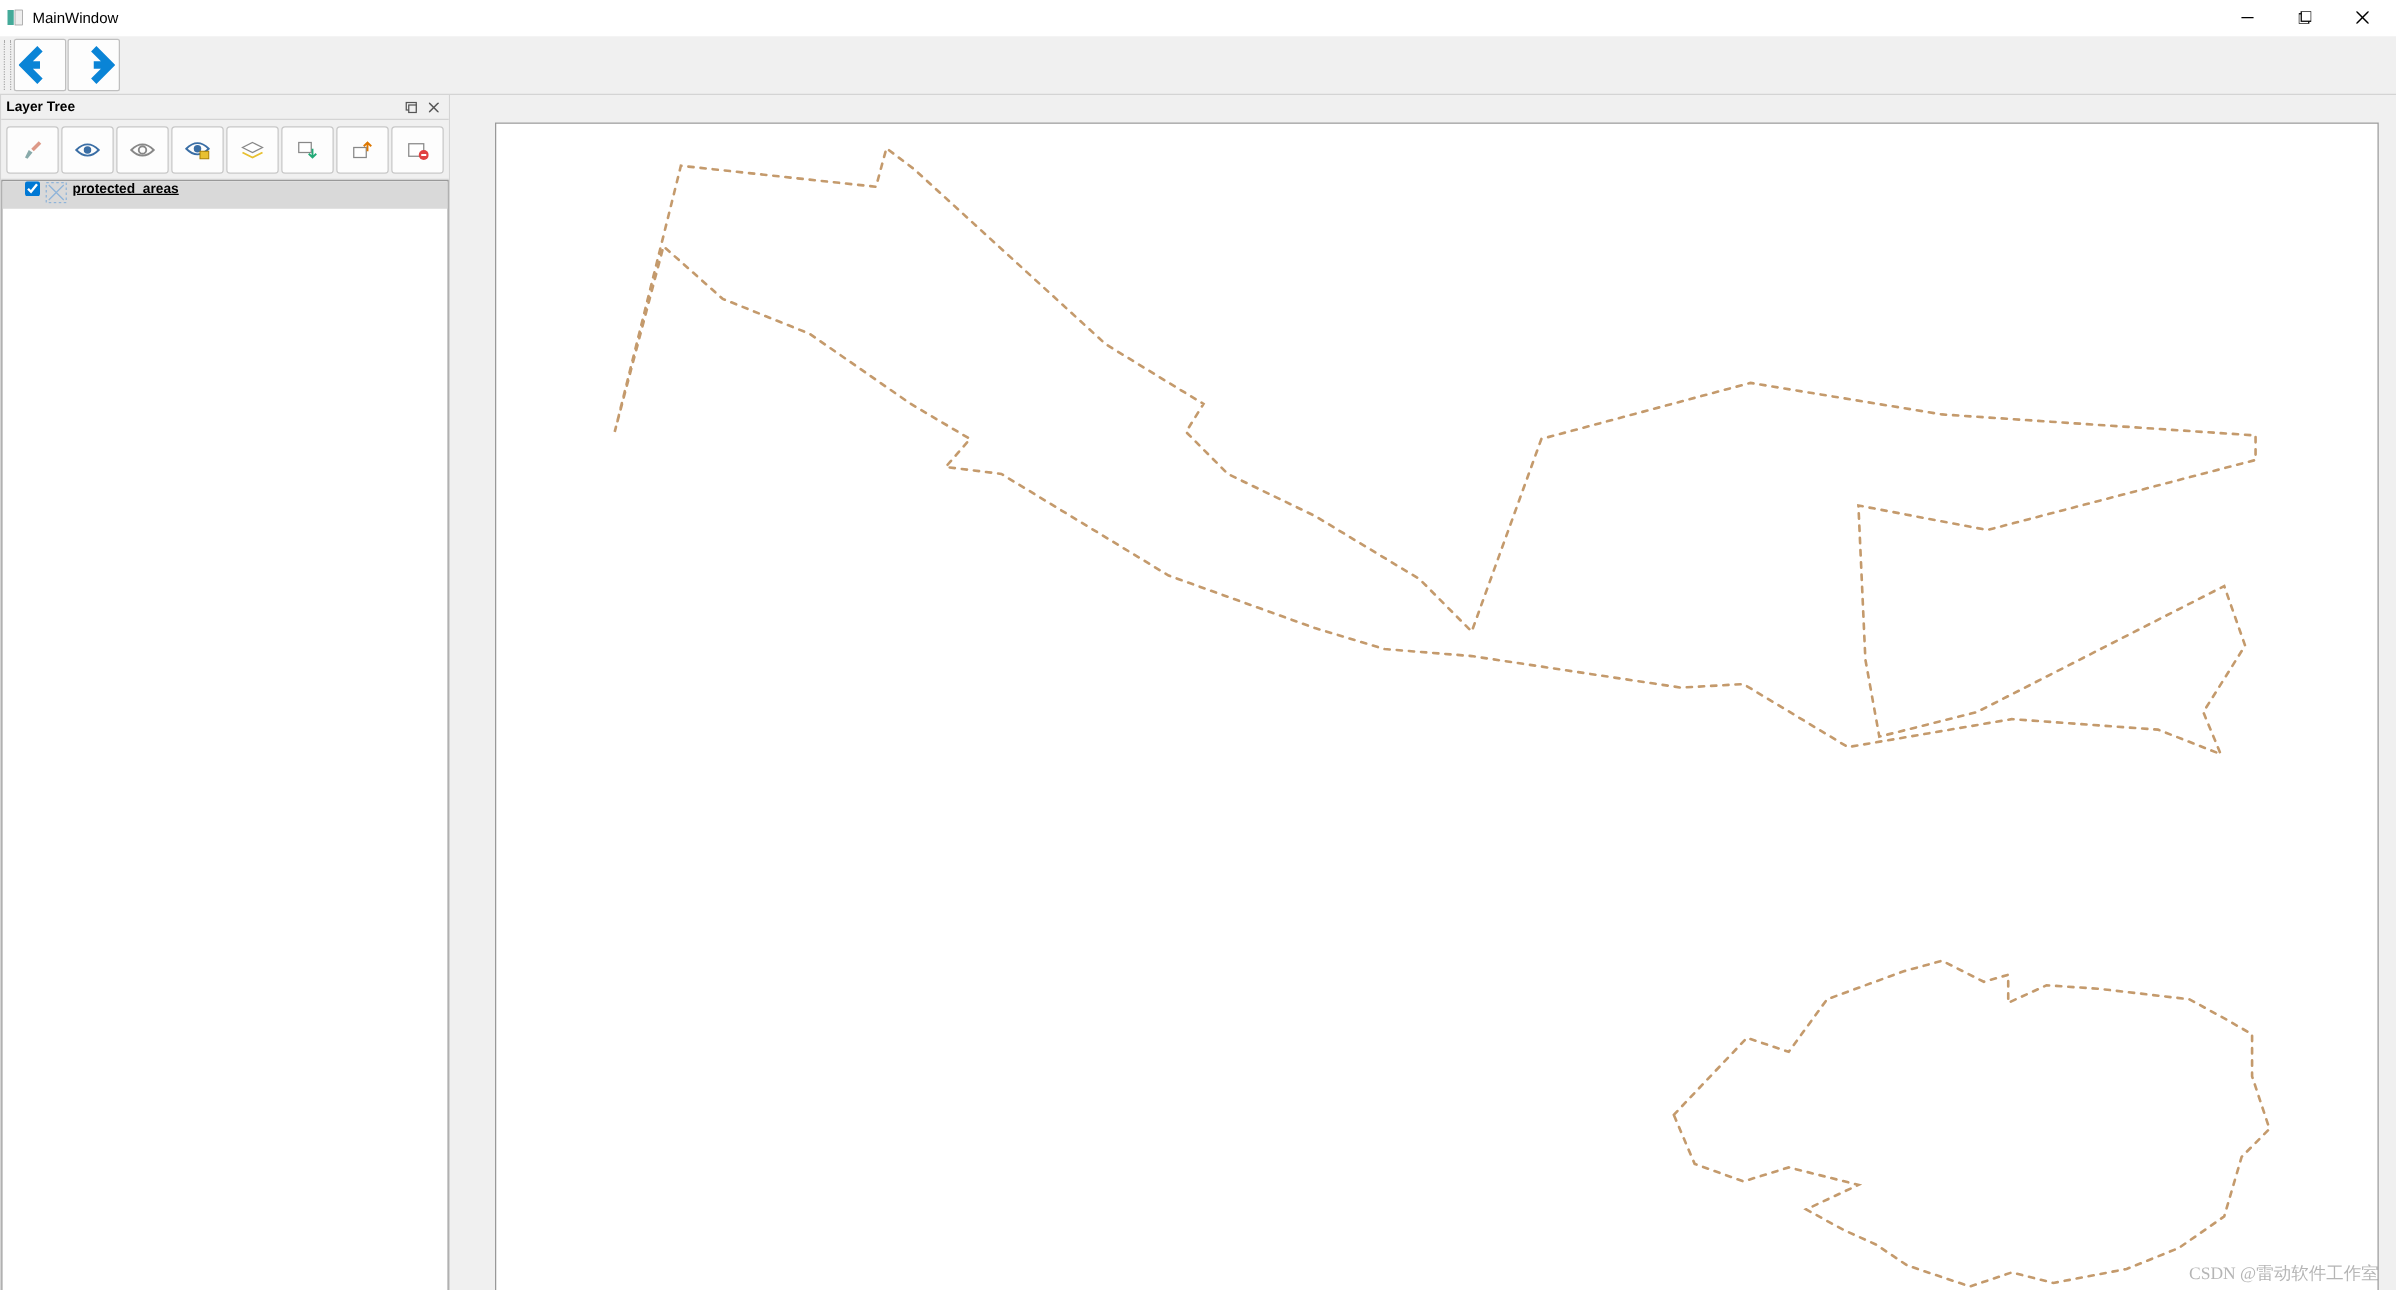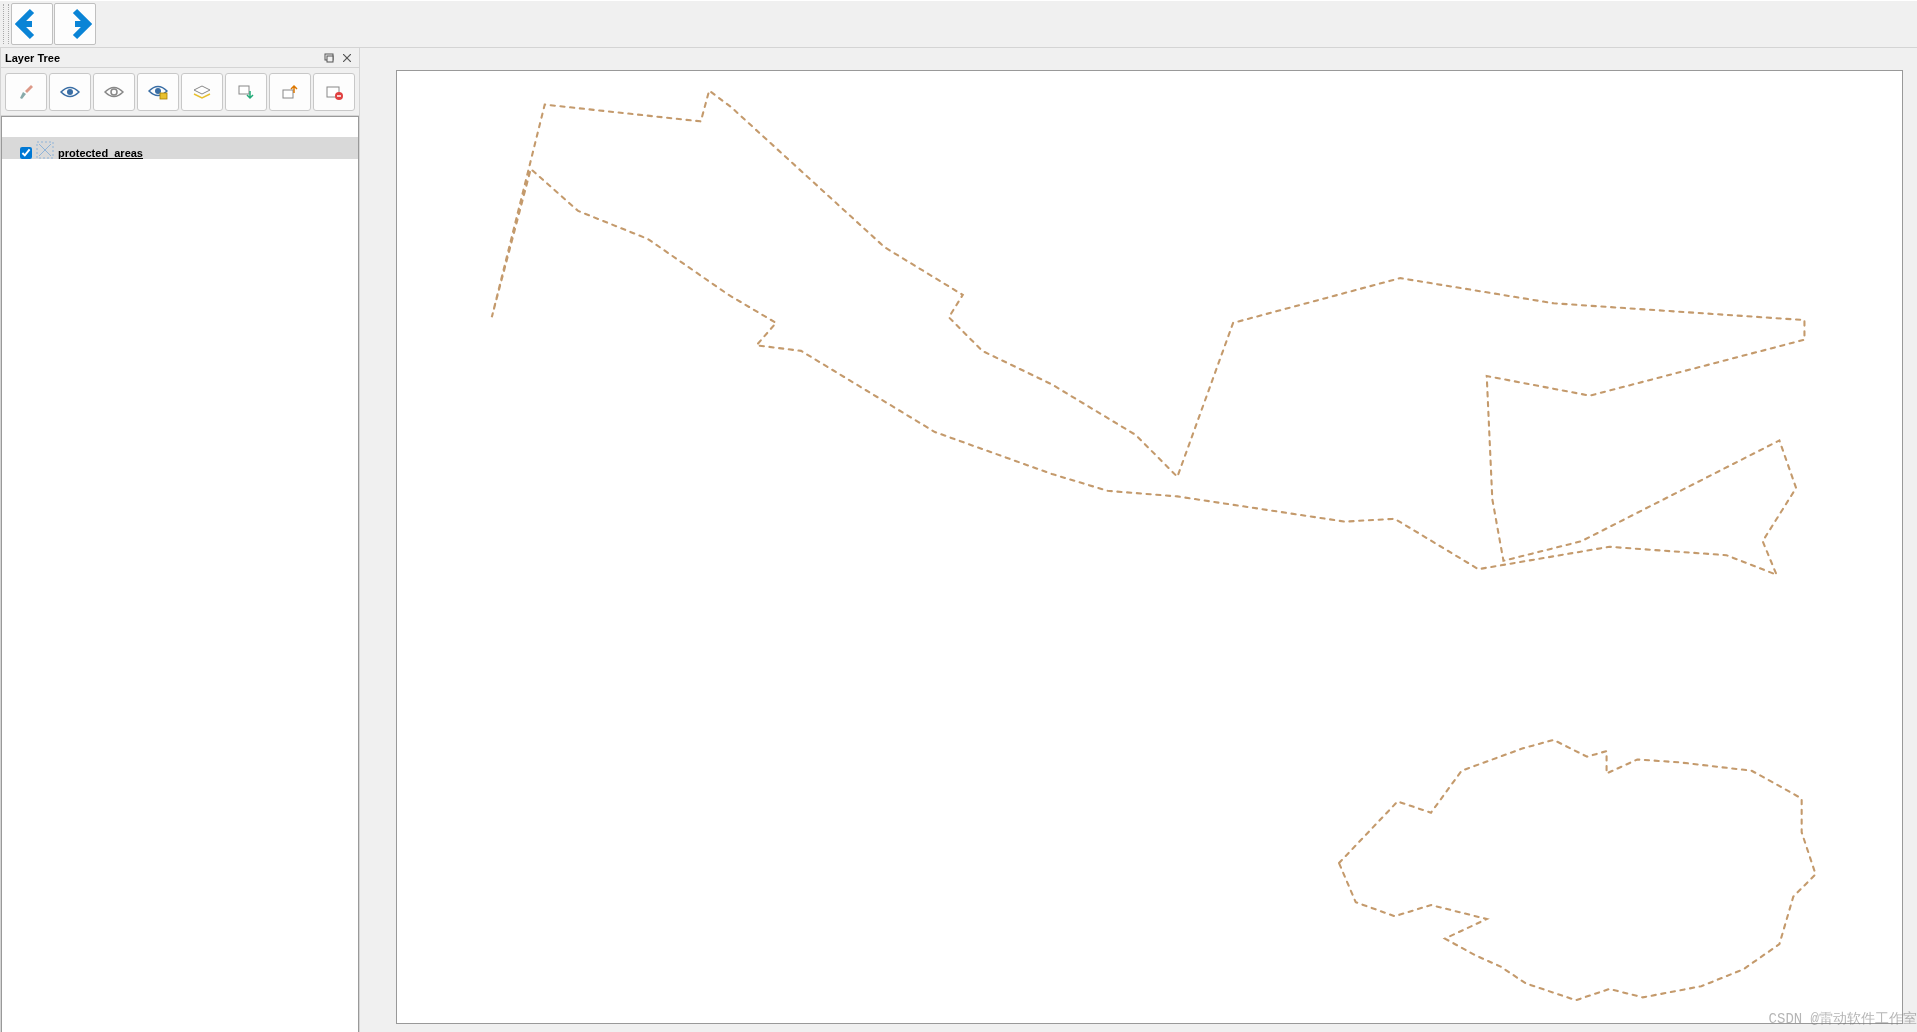--- a/index.html
+++ b/index.html
@@ -14,34 +14,62 @@
 .grip { width:6px; height:40px; margin-right:2px; border-left:1px dotted #aaa; border-right:1px dotted #aaa; }
 .nav-btn { width:42px; height:42px; display:flex; align-items:center; justify-content:center; border:1px solid #c0c0c0; background:#fdfdfd; margin-right:1px; cursor:pointer; border-radius:2px; }
 .content { flex:1; display:flex; }
 .layer-panel { width:360px; background:#f0f0f0; display:flex; flex-direction:column; border:1px solid #d4d4d4; border-top:none; }
 .panel-header { height:20px; background:#f0f0f0; display:flex; align-items:center; padding:0 4px; font-size:11px; color:#000; border-bottom:1px solid #d4d4d4; }
 .panel-header-title { flex:1;font-weight:bold; }
 .panel-header-btn { width:16px; height:16px; display:flex; align-items:center; justify-content:center; cursor:pointer; font-size:10px; color:#555; margin-left:2px; }
 .panel-toolbar { height:48px; background:#f0f0f0; border-bottom:1px solid #d4d4d4; display:flex; align-items:center; padding:4px; gap:2px; }
 .tool-btn { width:42px; height:38px; display:flex; align-items:center; justify-content:center; border:1px solid #c8c8c8; background:#fdfdfd; cursor:pointer; border-radius:3px; }
 .layer-list { flex:1; background:#ffffff; border:1px solid #999; margin:0; overflow:auto; }
-.layer-row { height:22px; display:flex; align-items:flex-end; background:#d9d9d9; padding-left:18px; font-size:11px;margin-top:20px; }
+.layer-row { height:22px; display:flex; align-items:flex-start; background:#d9d9d9; padding-left:18px; font-size:11px; }
 .layer-checkbox { width:12px; height:12px; accent-color:#0078d4; margin-right:4px; }
 .layer-swatch { width:18px; height:18px; margin-right:4px; display:flex; align-items:center; justify-content:center; }
 .layer-name { font-weight:bold; text-decoration:underline; color:#000; }
 .canvas-area { flex:1; padding:22px 14px 14px 36px; background:#f0f0f0; position:relative; }
 .map-canvas { width:100%; height:100%; background:#ffffff; border:1px solid #999; position:relative; overflow:hidden; }
-.watermark { position:absolute; bottom:4px; right:0; font-size:14px; color:rgba(120,120,120,0.55); font-family: Liberation Mono, monospace; }
+.watermark { position:absolute; bottom:4px; right:14px; font-size:14px; color:rgba(120,120,120,0.55); font-family: Liberation Serif, serif; }
 .map-path { fill:none; stroke:#c49a6c; stroke-width:1.5; stroke-dasharray:3 4; stroke-linecap:round; }
 </style>
 </head>
 <body>
 
 <div class="window">
 
+  <div class="titlebar">
+    <span class="titlebar-icon">
+      <svg width="14" height="14" viewBox="0 0 14 14">
+          <rect x="1" y="1" width="5" height="12" fill="#4a9"></rect>
+          <rect x="7" y="1" width="6" height="12" fill="#eee" stroke="#888" stroke-width="0.5"></rect>
+        </svg>
+    </span>
+    <span class="titlebar-title">MainWindow</span>
+    <div class="titlebar-controls">
+      <div class="titlebar-btn">
+          <svg width="10" height="10">
+            <line x1="0" y1="5" x2="10" y2="5" stroke="#000" stroke-width="1"></line>
+          </svg>
+        </div>
+      <div class="titlebar-btn">
+          <svg width="10" height="10">
+            <rect x="0" y="2" width="8" height="8" fill="none" stroke="#000" stroke-width="1"></rect>
+            <rect x="2" y="0" width="8" height="8" fill="#fff" stroke="#000" stroke-width="1"></rect>
+          </svg>
+        </div>
+      <div class="titlebar-btn close">
+          <svg width="10" height="10">
+            <line x1="0" y1="0" x2="10" y2="10" stroke="#000" stroke-width="1.2"></line>
+            <line x1="10" y1="0" x2="0" y2="10" stroke="#000" stroke-width="1.2"></line>
+          </svg>
+        </div>
+    </div>
+  </div>
 
   <div class="main-toolbar">
     <div class="grip"></div>
     <div class="nav-btn" title="Back">
       <svg width="34" height="34" viewBox="0 0 34 34">
           <path d="M17 4 L4 17 L17 30 M4 17 L17 17" stroke="#0a84d6" stroke-width="6" fill="none" stroke-linecap="butt" stroke-linejoin="miter"></path>
         </svg>
     </div>
     <div class="nav-btn" title="Forward">
       <svg width="34" height="34" viewBox="0 0 34 34">

